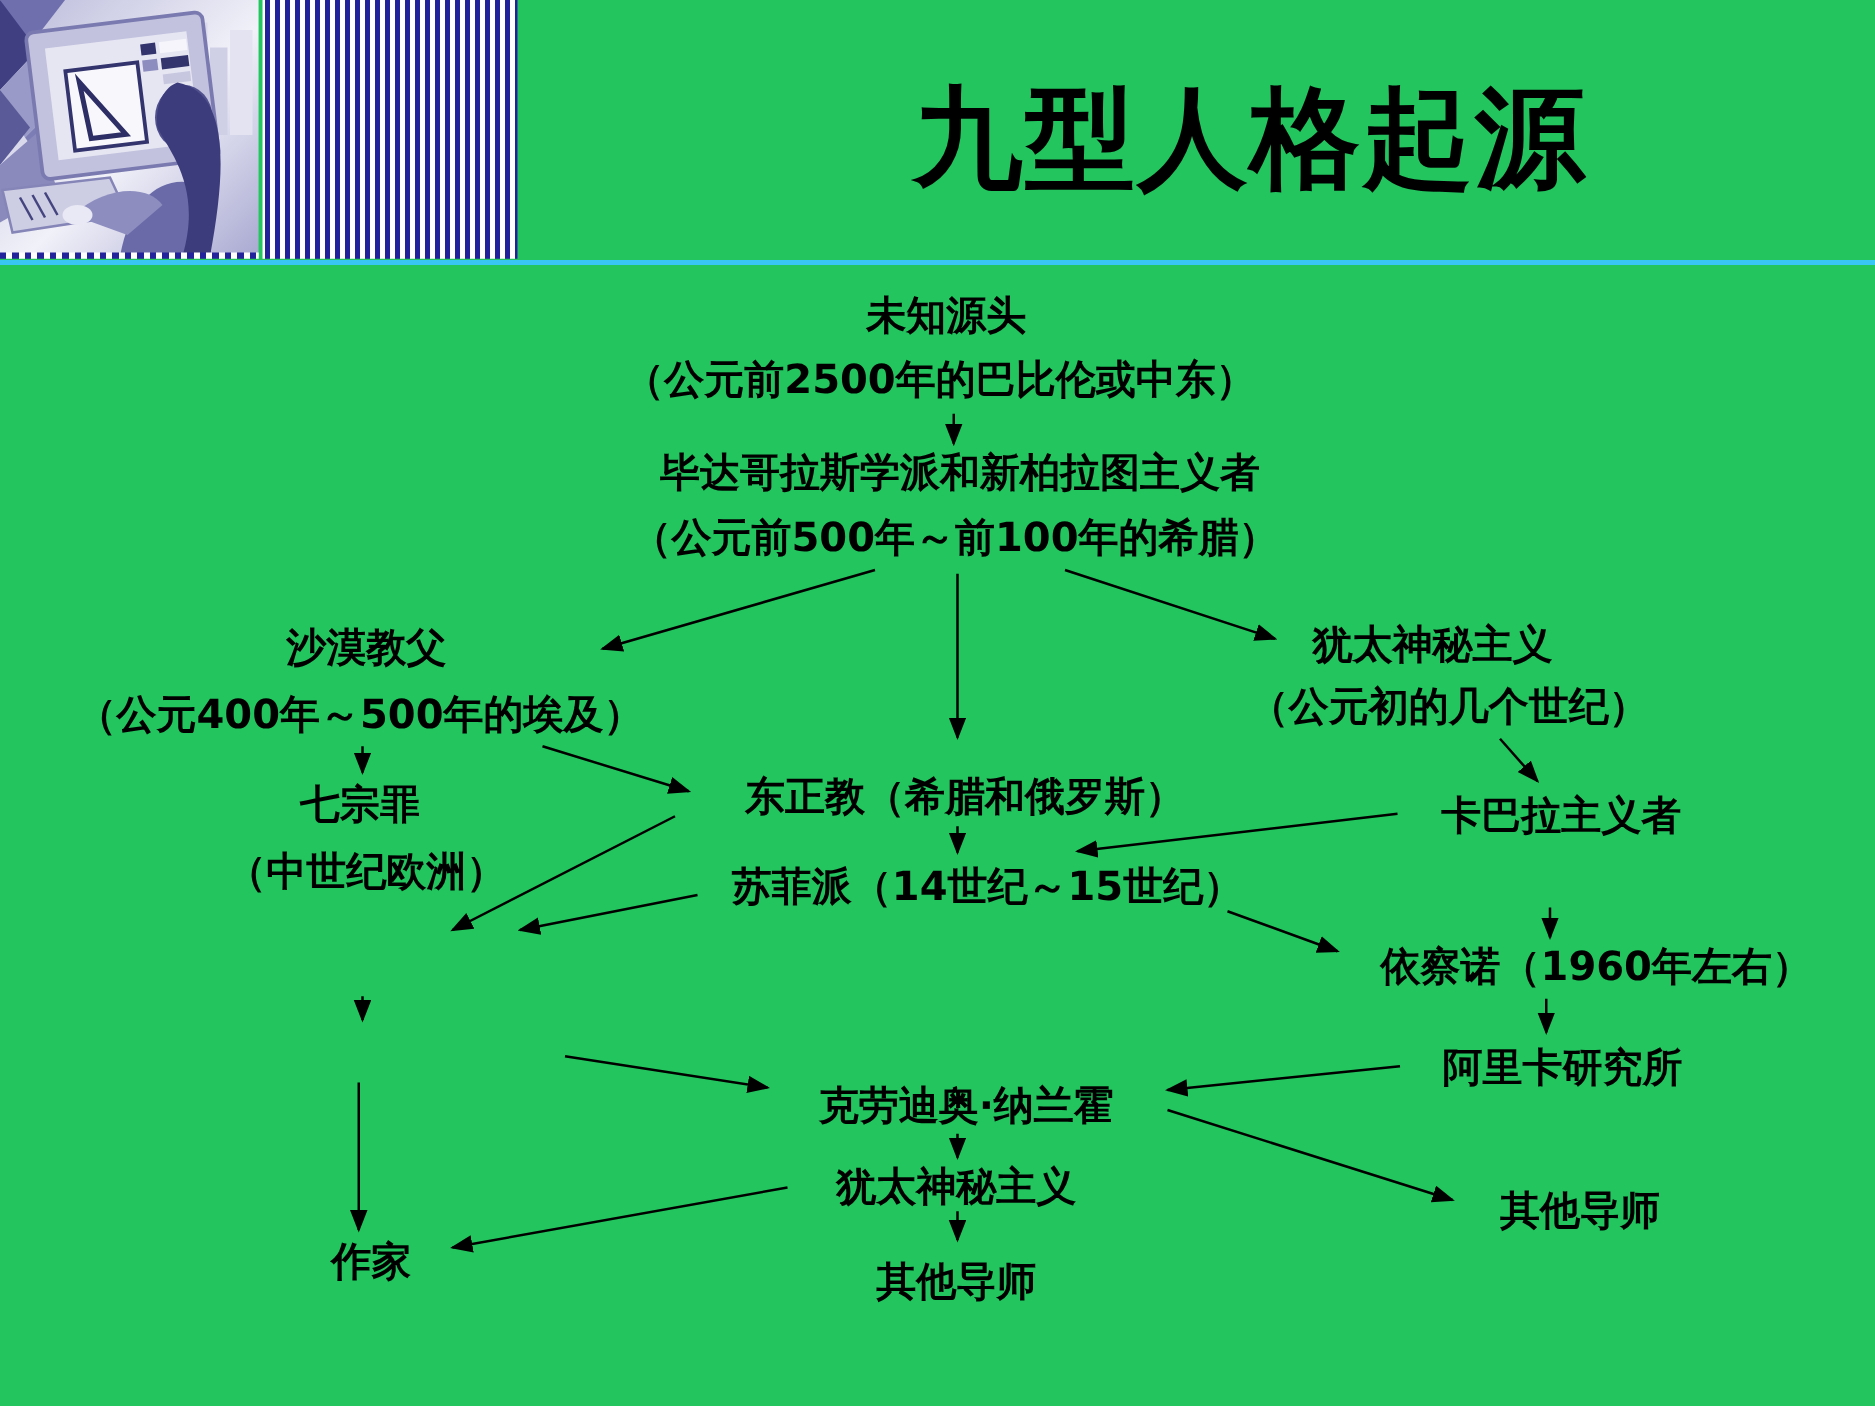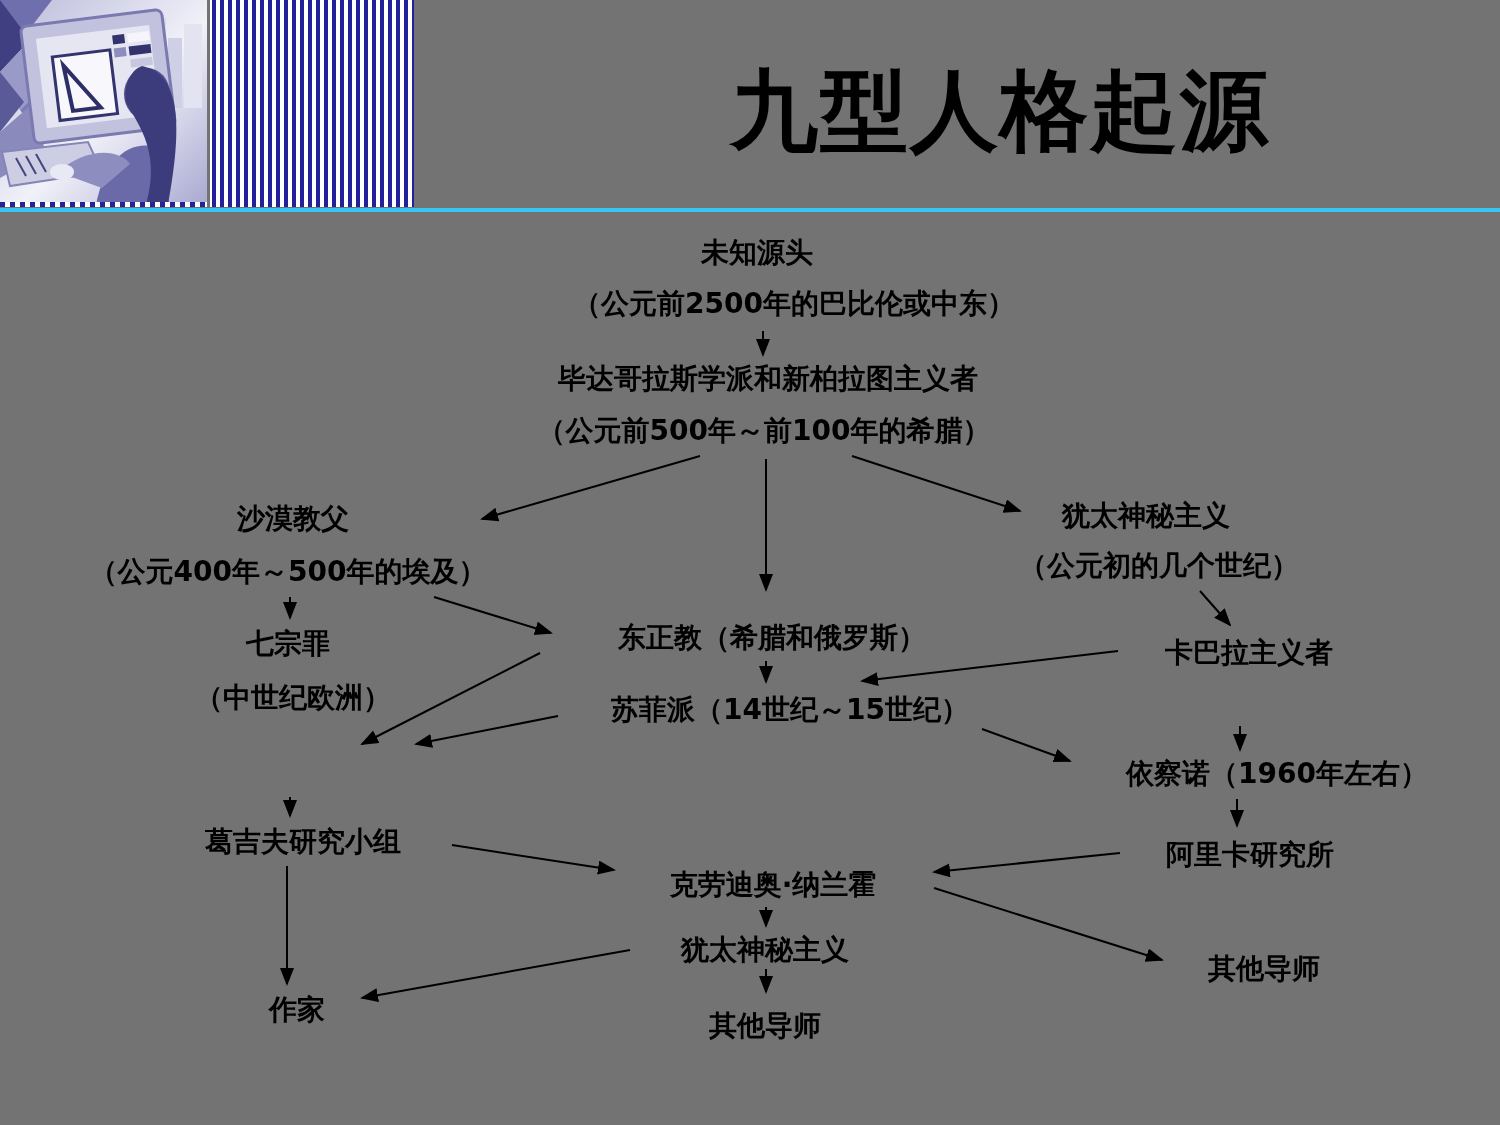--- a/index.html
+++ b/index.html
@@ -2,21 +2,21 @@
 <html><head>
 <meta charset="utf-8">
 <style>
   * { margin: 0; padding: 0; box-sizing: border-box; }
   html, body { background: #ffffff; }
   body { font-family: "DejaVu Sans", sans-serif; }
   .slide {
     position: relative;
     width: 1500px;
     height: 1125px;
-    background: #737373;
+    background: #22c55e;
     overflow: hidden;
   }
   
   .clipart-wrap {
     position: absolute;
     left: 0; top: 0;
     width: 207px; height: 205px;
   }
   .clipart-dashes {
     position: absolute;
@@ -50,21 +50,21 @@
   
   .arrows {
     position: absolute;
     left: 0; top: 0;
     width: 1500px; height: 1125px;
   }
   .node {
     position: absolute;
     transform: translate(-50%, -50%);
     white-space: nowrap;
-    font-size: 28px;
+    font-size: 32px;
     font-weight: bold;
     color: #000000;
   }
 </style>
 </head>
 <body>
 
 <div class="slide">
 
   <div class="clipart-wrap">
@@ -152,40 +152,39 @@
       <line x1="452" y1="845" x2="614" y2="870" marker-end="url(#ah)"></line>
       <line x1="1120" y1="853" x2="934" y2="872" marker-end="url(#ah)"></line>
       <line x1="934" y1="888" x2="1162" y2="960" marker-end="url(#ah)"></line>
       <line x1="766" y1="907" x2="766" y2="926" marker-end="url(#ah)"></line>
       <line x1="766" y1="969" x2="766" y2="992" marker-end="url(#ah)"></line>
       <line x1="630" y1="950" x2="362" y2="998" marker-end="url(#ah)"></line>
     </g>
   </svg>
 
   <div class="node" style="left:757px; top:253px;">未知源头</div>
-  <div class="node" style="left:794px; top:304px;text-align:right;">（公元前2500年的巴比伦或中东）</div>
+  <div class="node" style="left:752px; top:304px;text-align:right;">（公元前2500年的巴比伦或中东）</div>
 
   <div class="node" style="left:768px; top:379px;">毕达哥拉斯学派和新柏拉图主义者</div>
   <div class="node" style="left:764px; top:431px;">（公元前500年～前100年的希腊）</div>
 
   <div class="node" style="left:293px; top:519px;">沙漠教父</div>
   <div class="node" style="left:288px; top:572px;">（公元400年～500年的埃及）</div>
 
   <div class="node" style="left:288px; top:644px;">七宗罪</div>
   <div class="node" style="left:293px; top:698px;">（中世纪欧洲）</div>
 
   <div class="node" style="left:772px; top:638px;">东正教（希腊和俄罗斯）</div>
   <div class="node" style="left:790px; top:710px;">苏菲派（14世纪～15世纪）</div>
 
   <div class="node" style="left:1146px; top:516px;">犹太神秘主义</div>
   <div class="node" style="left:1159px; top:566px;">（公元初的几个世纪）</div>
 
   <div class="node" style="left:1249px; top:653px;">卡巴拉主义者</div>
 
-  <div class="node" style="left:303px; top:842px;">葛吉夫研究小组</div>
   <div class="node" style="left:297px; top:1010px;">作家</div>
 
   <div class="node" style="left:773px; top:885px;">克劳迪奥·纳兰霍</div>
   <div class="node" style="left:765px; top:950px;">犹太神秘主义</div>
   <div class="node" style="left:765px; top:1026px;">其他导师</div>
 
   <div class="node" style="left:1277px; top:774px;">依察诺（1960年左右）</div>
   <div class="node" style="left:1250px; top:855px;">阿里卡研究所</div>
   <div class="node" style="left:1264px; top:969px;">其他导师</div>
 

